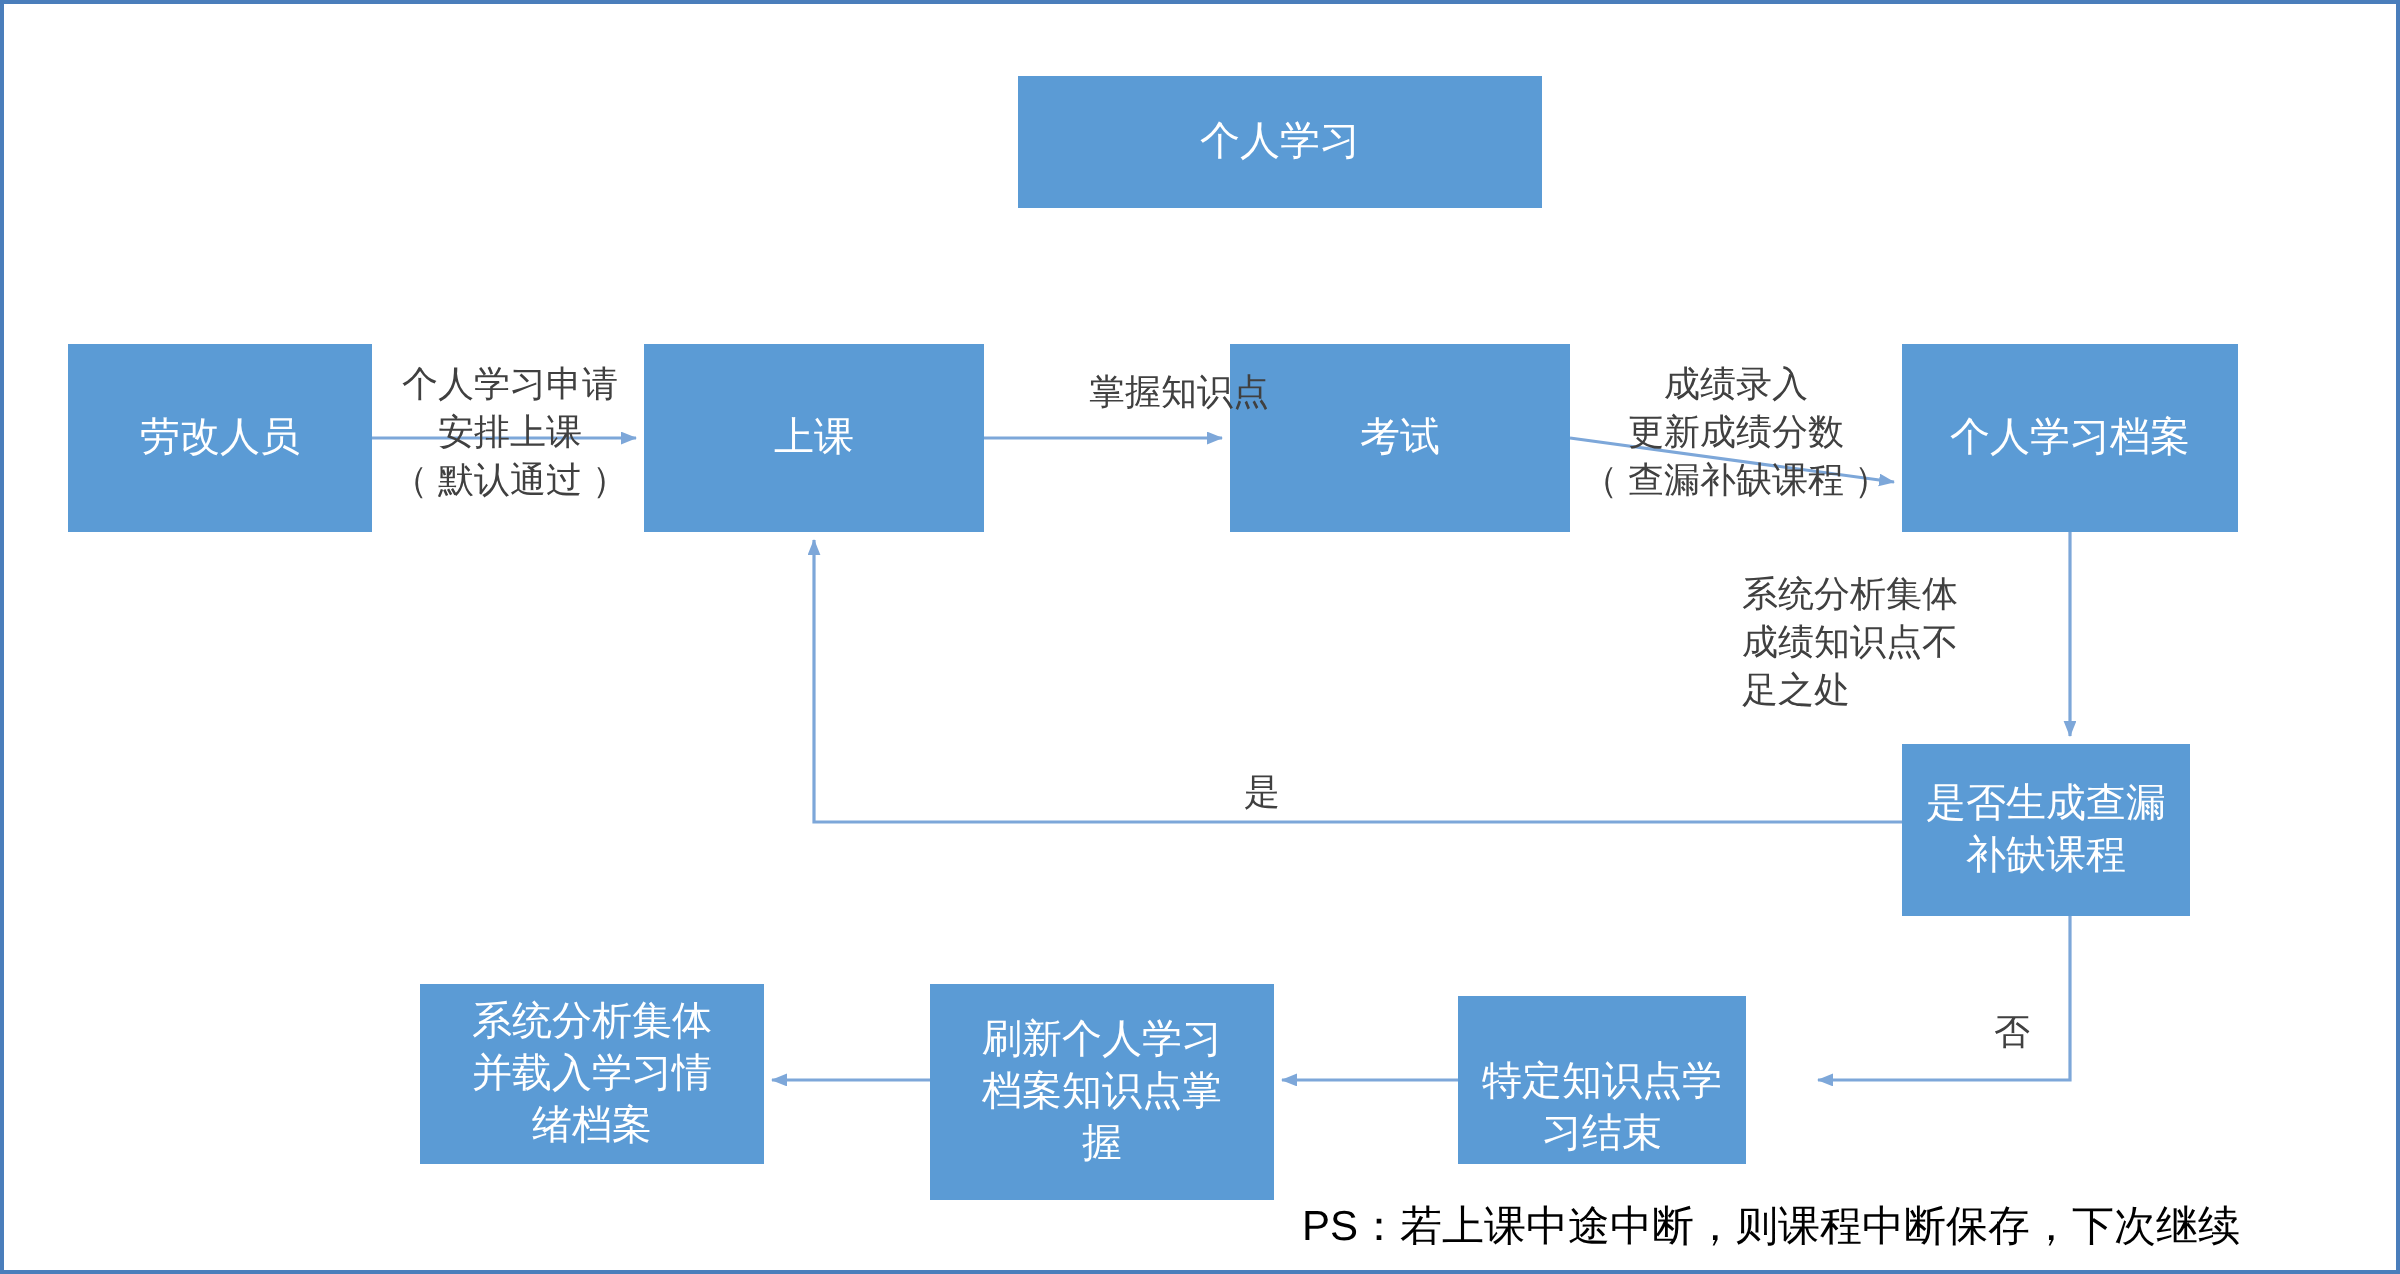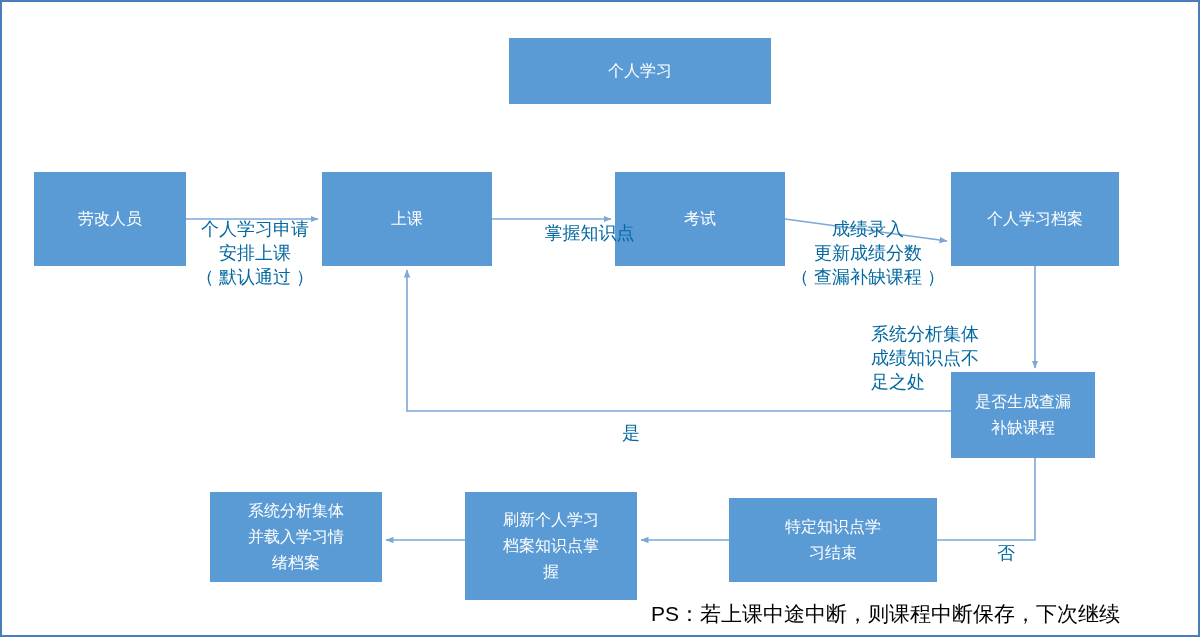--- a/index.html
+++ b/index.html
@@ -19,38 +19,37 @@
     margin: 0;
     border: 2px solid #4a7ebb;
     background: #ffffff;
     box-sizing: content-box;
     overflow: hidden;
   }
   .node {
     position: absolute;
     background: #5b9bd5;
     color: #ffffff;
-    font-size: 16px;
+    font-size: 20px;
     line-height: 26px;
     display: flex;
     align-items: center;
     justify-content: center;
     text-align: center;
     box-sizing: border-box;
     padding: 2px 4px;
     white-space: pre-line;
   }
   .edge-label {
     position: absolute;
-    color: #0369a1;
+    color: #404040;
     font-size: 18px;
     line-height: 24px;
     text-align: center;
     white-space: pre-line;
-    margin-top: 37px;
   }
   .edge-label.left {
     text-align: left;
   }
   .note {
     position: absolute;
     color: #000000;
     font-size: 21px;
     line-height: 24px;
     white-space: pre;
@@ -113,21 +112,21 @@
 
   <div class="node" style="left:949px; top:170px; width:168px; height:94px;">
     <span>个人学习档案</span>
   </div>
 
   <div class="node" style="left:949px; top:370px; width:144px; height:86px;text-align:center;">
     <span>是否生成查漏
 补缺课程</span>
   </div>
 
-  <div class="node" style="left:727px; top:496px; width:208px; height:84px;">
+  <div class="node" style="left:727px; top:496px; width:144px; height:84px;align-items:flex-end;">
     <span>特定知识点学
 习结束</span>
   </div>
 
   <div class="node" style="left:463px; top:490px; width:172px; height:108px;">
     <span>刷新个人学习
 档案知识点掌
 握</span>
   </div>
 

